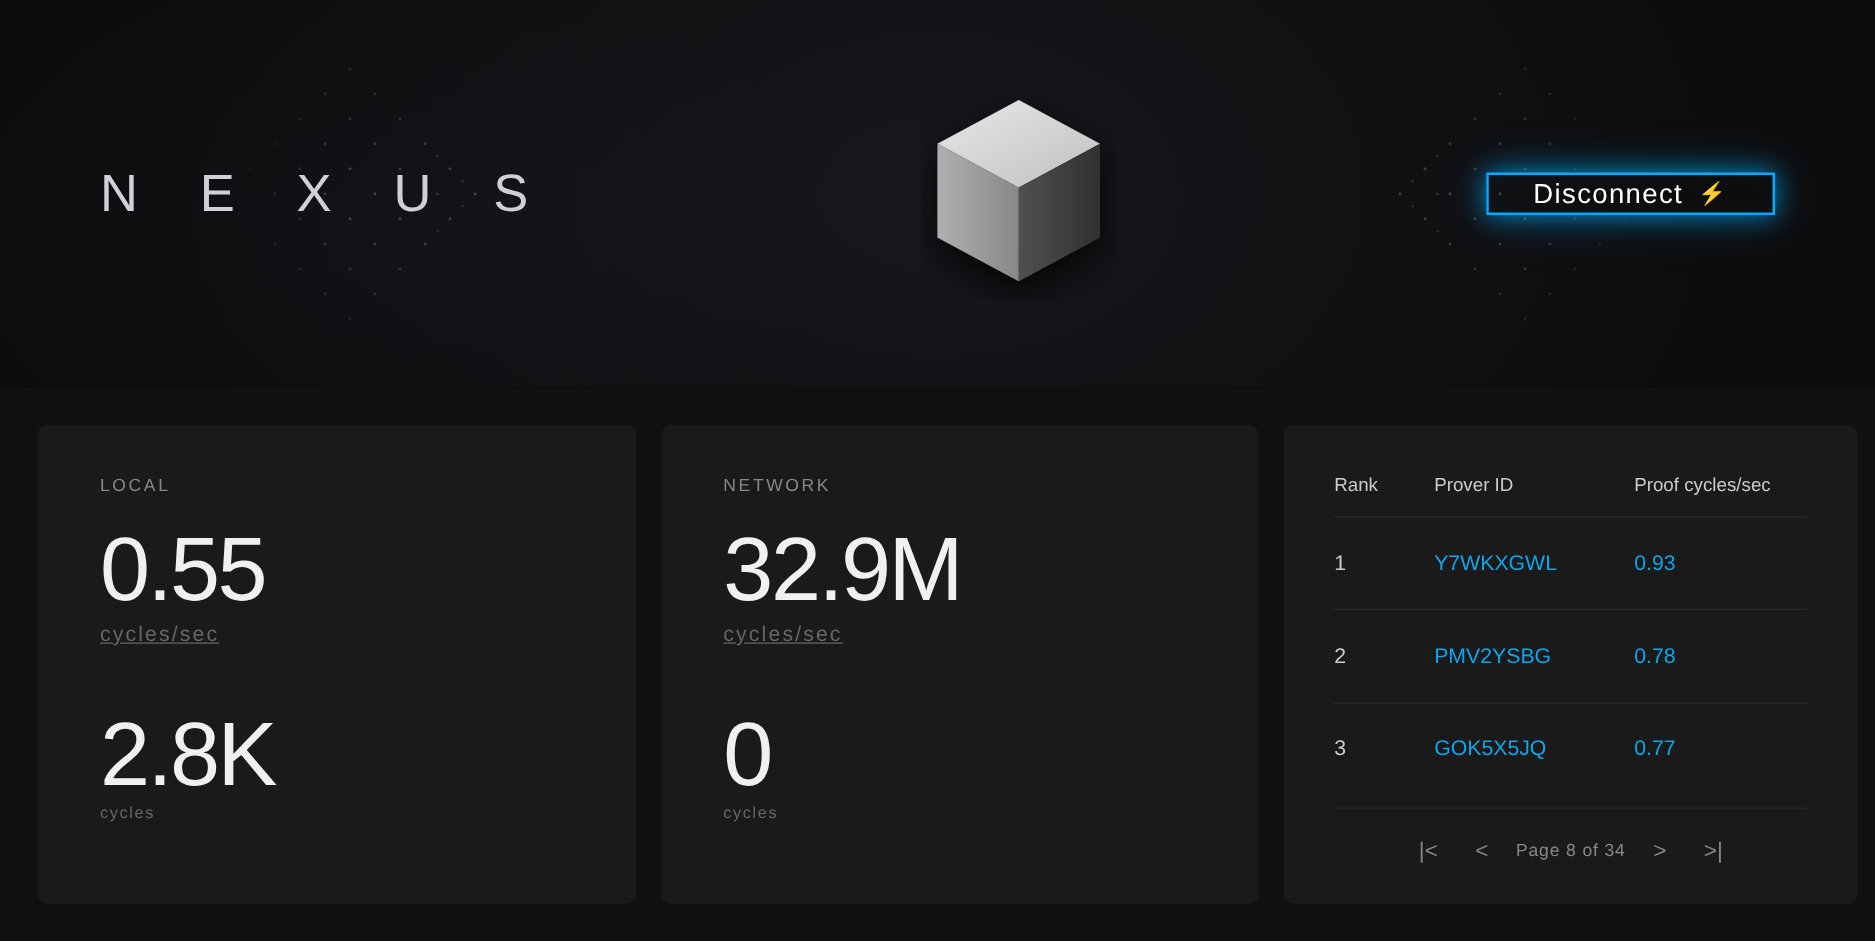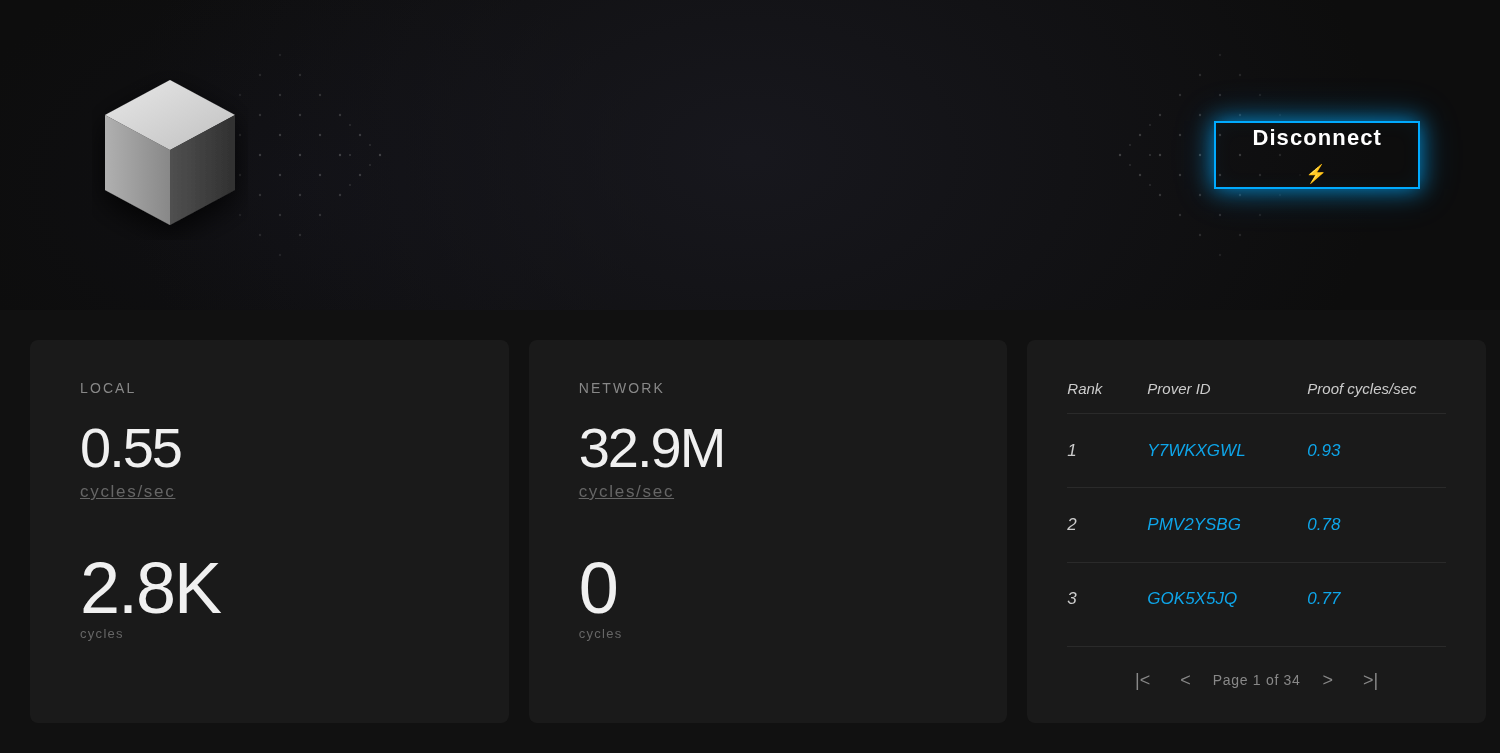--- a/index.html
+++ b/index.html
@@ -67,27 +67,26 @@
     .disconnect-btn {
       position: relative;
       z-index: 2;
       display: flex;
       align-items: center;
       gap: 12px;
       border: 2px solid #00aaff;
       background: transparent;
       color: #fff;
       font-size: 22px;
-      font-weight: 700;
+      font-weight: 400;
       padding: 2px 36px;
       cursor: pointer;
       letter-spacing: 0.05em;
       box-shadow: 0 0 20px rgba(0,170,255,0.7), 0 0 40px rgba(0,170,255,0.3), inset 0 0 20px rgba(0,170,255,0.05);
       outline: none;
-      flex-direction: column;
     }
 
     .disconnect-btn .plug-icon {
       font-size: 18px;
       color: #ccc;
     }
 
     
     .main-content {
       width: 100%;
@@ -111,21 +110,21 @@
 
     .stat-card-label {
       font-size: 14px;
       letter-spacing: 0.15em;
       color: #888;
       margin-bottom: 24px;
       font-weight: 400;
     }
 
     .stat-value-large {
-      font-size: 56px;
+      font-size: 72px;
       font-weight: 200;
       color: #f0f0f0;
       line-height: 1;
       margin-bottom: 6px;
       letter-spacing: -2px;
     }
 
     .stat-unit {
       font-size: 17px;
       color: #666;
@@ -156,21 +155,20 @@
       border-radius: 8px;
       padding: 30px 40px;
       display: flex;
       flex-direction: column;
     }
 
     .leaderboard-table {
       width: 100%;
       border-collapse: collapse;
       flex: 1;
-      font-style: italic;
     }
 
     .leaderboard-table th {
       text-align: left;
       font-size: 15px;
       color: #ccc;
       font-weight: 400;
       padding: 10px 0 16px 0;
     }
 
@@ -348,20 +346,21 @@
     <circle cx="280" cy="195" r="1.2" fill="rgba(255,255,255,0.15)"></circle>
     <circle cx="300" cy="135" r="1.2" fill="rgba(255,255,255,0.1)"></circle>
     <circle cx="300" cy="175" r="1.2" fill="rgba(255,255,255,0.1)"></circle>
     <circle cx="130" cy="145" r="1.0" fill="rgba(255,255,255,0.3)"></circle>
     <circle cx="130" cy="165" r="1.0" fill="rgba(255,255,255,0.3)"></circle>
     <circle cx="150" cy="125" r="1.0" fill="rgba(255,255,255,0.3)"></circle>
     <circle cx="150" cy="155" r="1.0" fill="rgba(255,255,255,0.4)"></circle>
     <circle cx="150" cy="185" r="1.0" fill="rgba(255,255,255,0.3)"></circle>
   </svg>
 
+  <div class="nexus-logo">N E X U S</div>
 
   <div class="cube-container">
     <svg class="cube-svg" viewBox="0 0 160 190" xmlns="http://www.w3.org/2000/svg">
       <defs>
         <linearGradient id="top-face" x1="0%" y1="0%" x2="100%" y2="100%">
           <stop offset="0%" stop-color="#e8e8e8"></stop>
           <stop offset="100%" stop-color="#c0c0c0"></stop>
         </linearGradient>
         <linearGradient id="left-face" x1="0%" y1="0%" x2="100%" y2="0%">
           <stop offset="0%" stop-color="#b0b0b0"></stop>
@@ -436,19 +435,19 @@
       <td>3</td>
       <td>GOK5X5JQ</td>
       <td>0.77</td>
     </tr>
         </tbody>
     </table>
 
     <div class="pagination">
       <button class="page-btn" title="First page">|&lt;</button>
       <button class="page-btn" title="Previous page">&lt;</button>
-      <span class="page-info">Page 1 of 34</span>
+      <span class="page-info">Page 8 of 34</span>
       <button class="page-btn" title="Next page">&gt;</button>
       <button class="page-btn" title="Last page">&gt;|</button>
     </div>
   </div>
 
 </div>
 
 </body></html>

